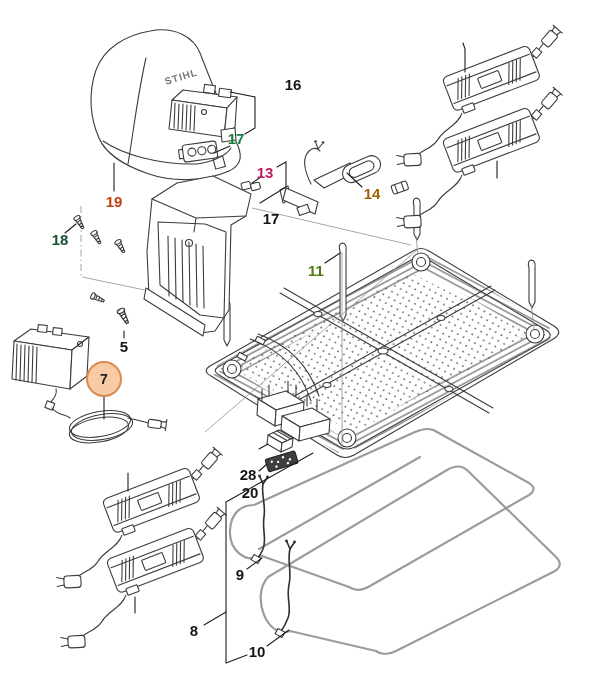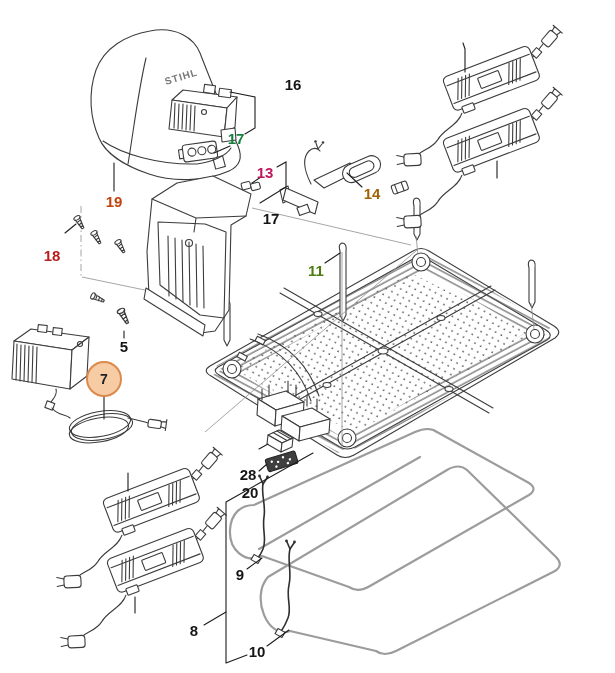--- a/index.html
+++ b/index.html
@@ -285,21 +285,21 @@
     <path class="ldr" d="M226,502 L226,663 M226,502 L313,453 M226,663 L247,655"></path>
     <path class="ldr" d="M204,625 L226,612"></path>
     <path class="ldr" d="M267,646 L289,630"></path>
   </g>
 </svg>
 
 <div>
       <div class="part-label" style="left: 253px; top: 84px; color: rgb(20, 20, 20); margin-left: 40px;">16</div>
       <div class="part-label" style="left: 236px; top: 138px; color: #15803d;">17</div>
       <div class="part-label" style="left: 114px; top: 201px; color: #c2410c;">19</div>
-      <div class="part-label" style="left: 52px; top: 239px; color: #b91c1c; margin-top: 16px;">18</div>
+      <div class="part-label" style="left: 60px; top: 239px; color: #14532d;">18</div>
       <div class="part-label" style="left: 265px; top: 172px; color: #be185d;">13</div>
       <div class="part-label" style="left: 271px; top: 218px; color: rgb(20, 20, 20);">17</div>
       <div class="part-label" style="left: 372px; top: 193px; color: #a16207;">14</div>
       <div class="part-label" style="left: 316px; top: 270px; color: #4d7c0f;">11</div>
       <div class="part-label" style="left: 124px; top: 346px; color: rgb(20, 20, 20);">5</div>
       <div class="part-label hl" style="left: 104px; top: 379px; color: rgb(34, 34, 34);">7</div>
       <div class="part-label" style="left: 250px; top: 452px; color: rgb(20, 20, 20); margin-top: 40px;">20</div>
       <div class="part-label" style="left: 248px; top: 474px; color: rgb(20, 20, 20);">28</div>
       <div class="part-label" style="left: 240px; top: 574px; color: rgb(20, 20, 20);">9</div>
       <div class="part-label" style="left: 194px; top: 630px; color: rgb(20, 20, 20);">8</div>

